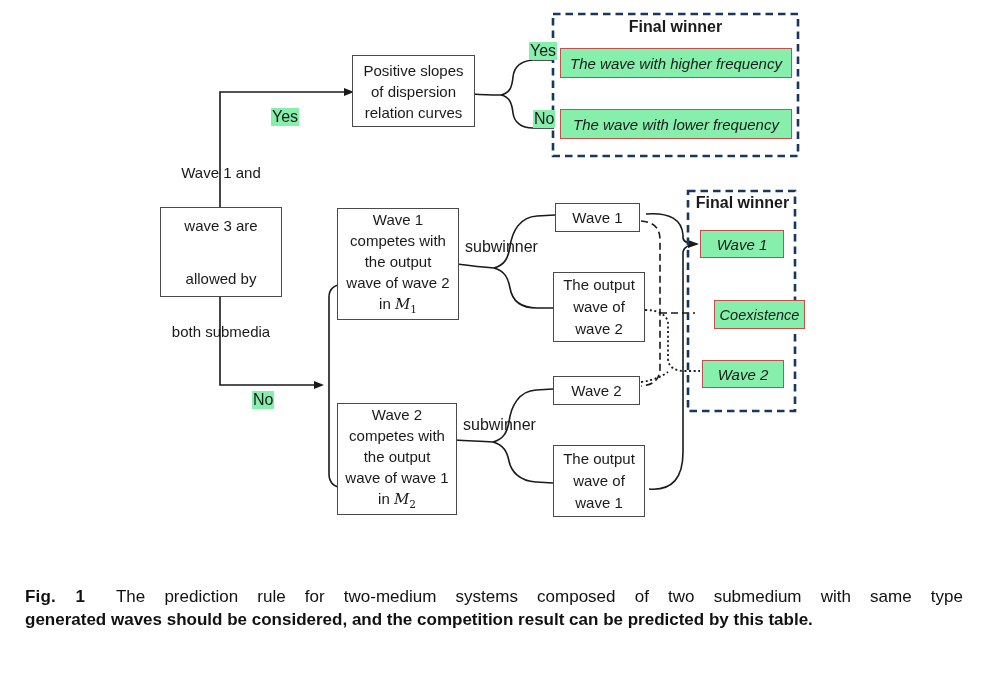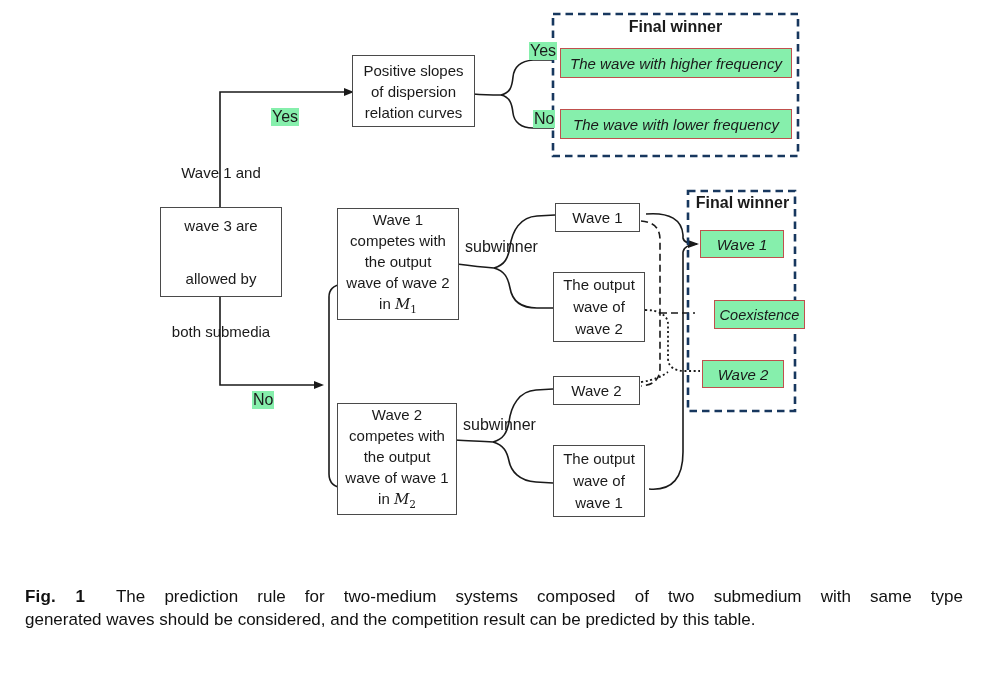--- a/index.html
+++ b/index.html
@@ -12,21 +12,21 @@
   .redbox{position:absolute;z-index:3;background:#86efac;border:1.6px solid #c0504d;
           display:flex;justify-content:center;align-items:center;text-align:center;
           font-size:15px;font-style:italic;}
   .dash-title{position:absolute;z-index:3;font-size:16px;font-weight:bold;text-align:center;}
   .lbl{position:absolute;z-index:4;font-size:16px;background:#86efac;padding:0 1px;line-height:18px;}
   .math{font-family:"DejaVu Serif",serif;font-style:italic;}
   .math sub{font-size:10.5px;font-style:normal;font-family:"DejaVu Serif",serif;}
   #caption{position:absolute;left:25px;top:560px;width:938px;z-index:2;
            font-size:17px;line-height:22.6px;color:#111;margin-top:26px;}
   .cap-line{text-align:justify;text-align-last:justify;}
-  .cap-line.last{text-align-last:auto;}
+  .cap-line.last{text-align-last:auto;font-weight:bold;}
   .fig-label{font-weight:bold;letter-spacing:0.2px;}
 </style>
 </head>
 <body>
 
 <div id="page">
 
   <svg id="connector-svg" width="989" height="535" viewBox="0 0 989 535">
     <g fill="none" stroke="#1a1a1a" stroke-width="1.6">
 

